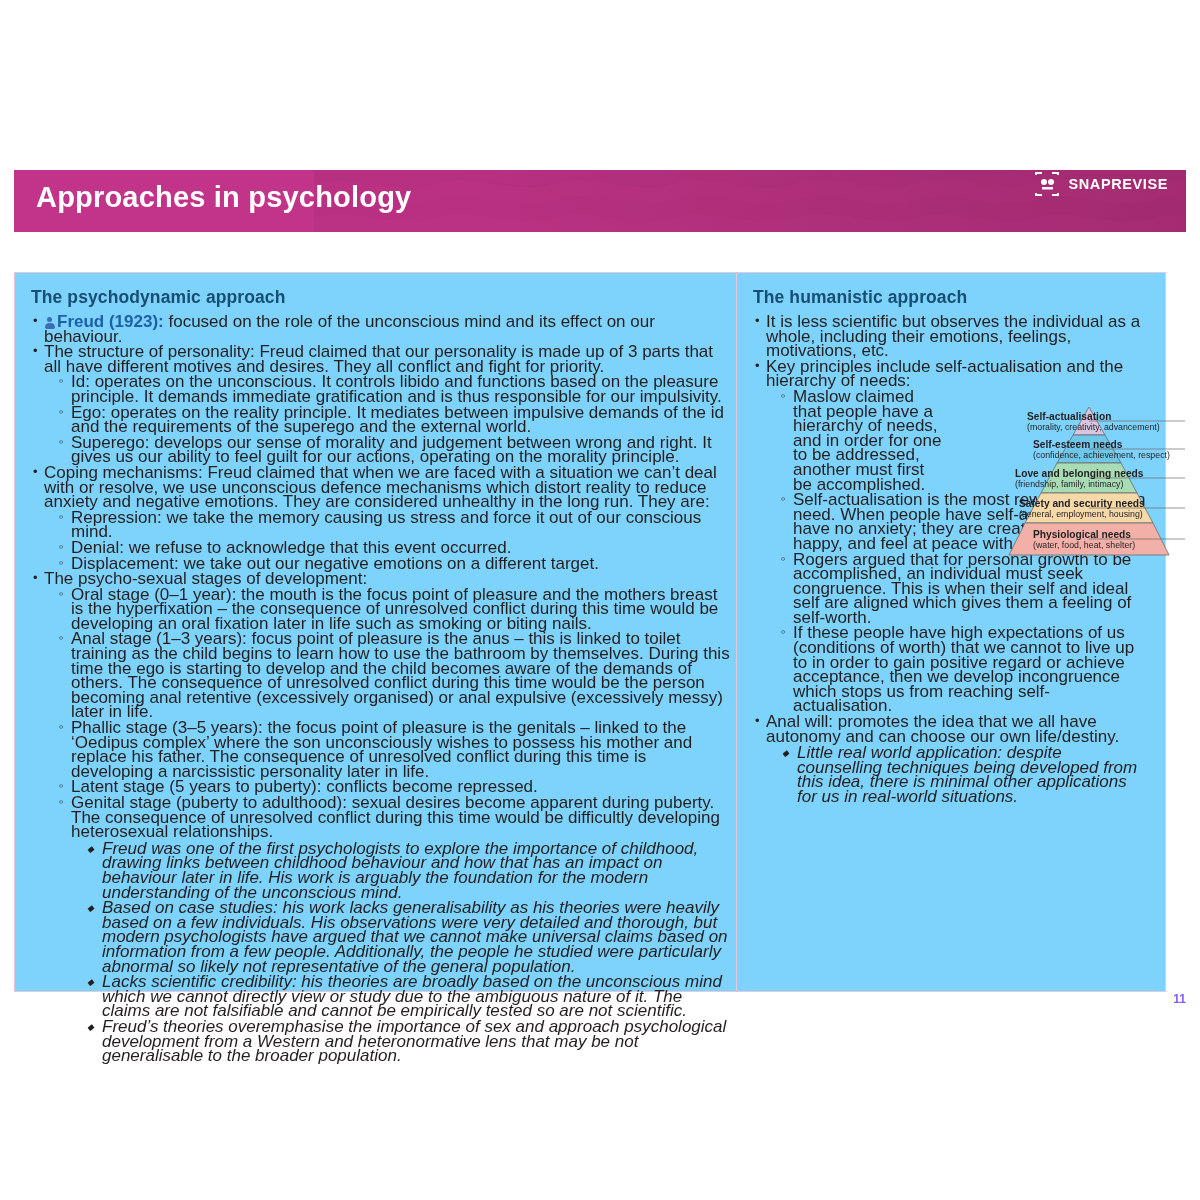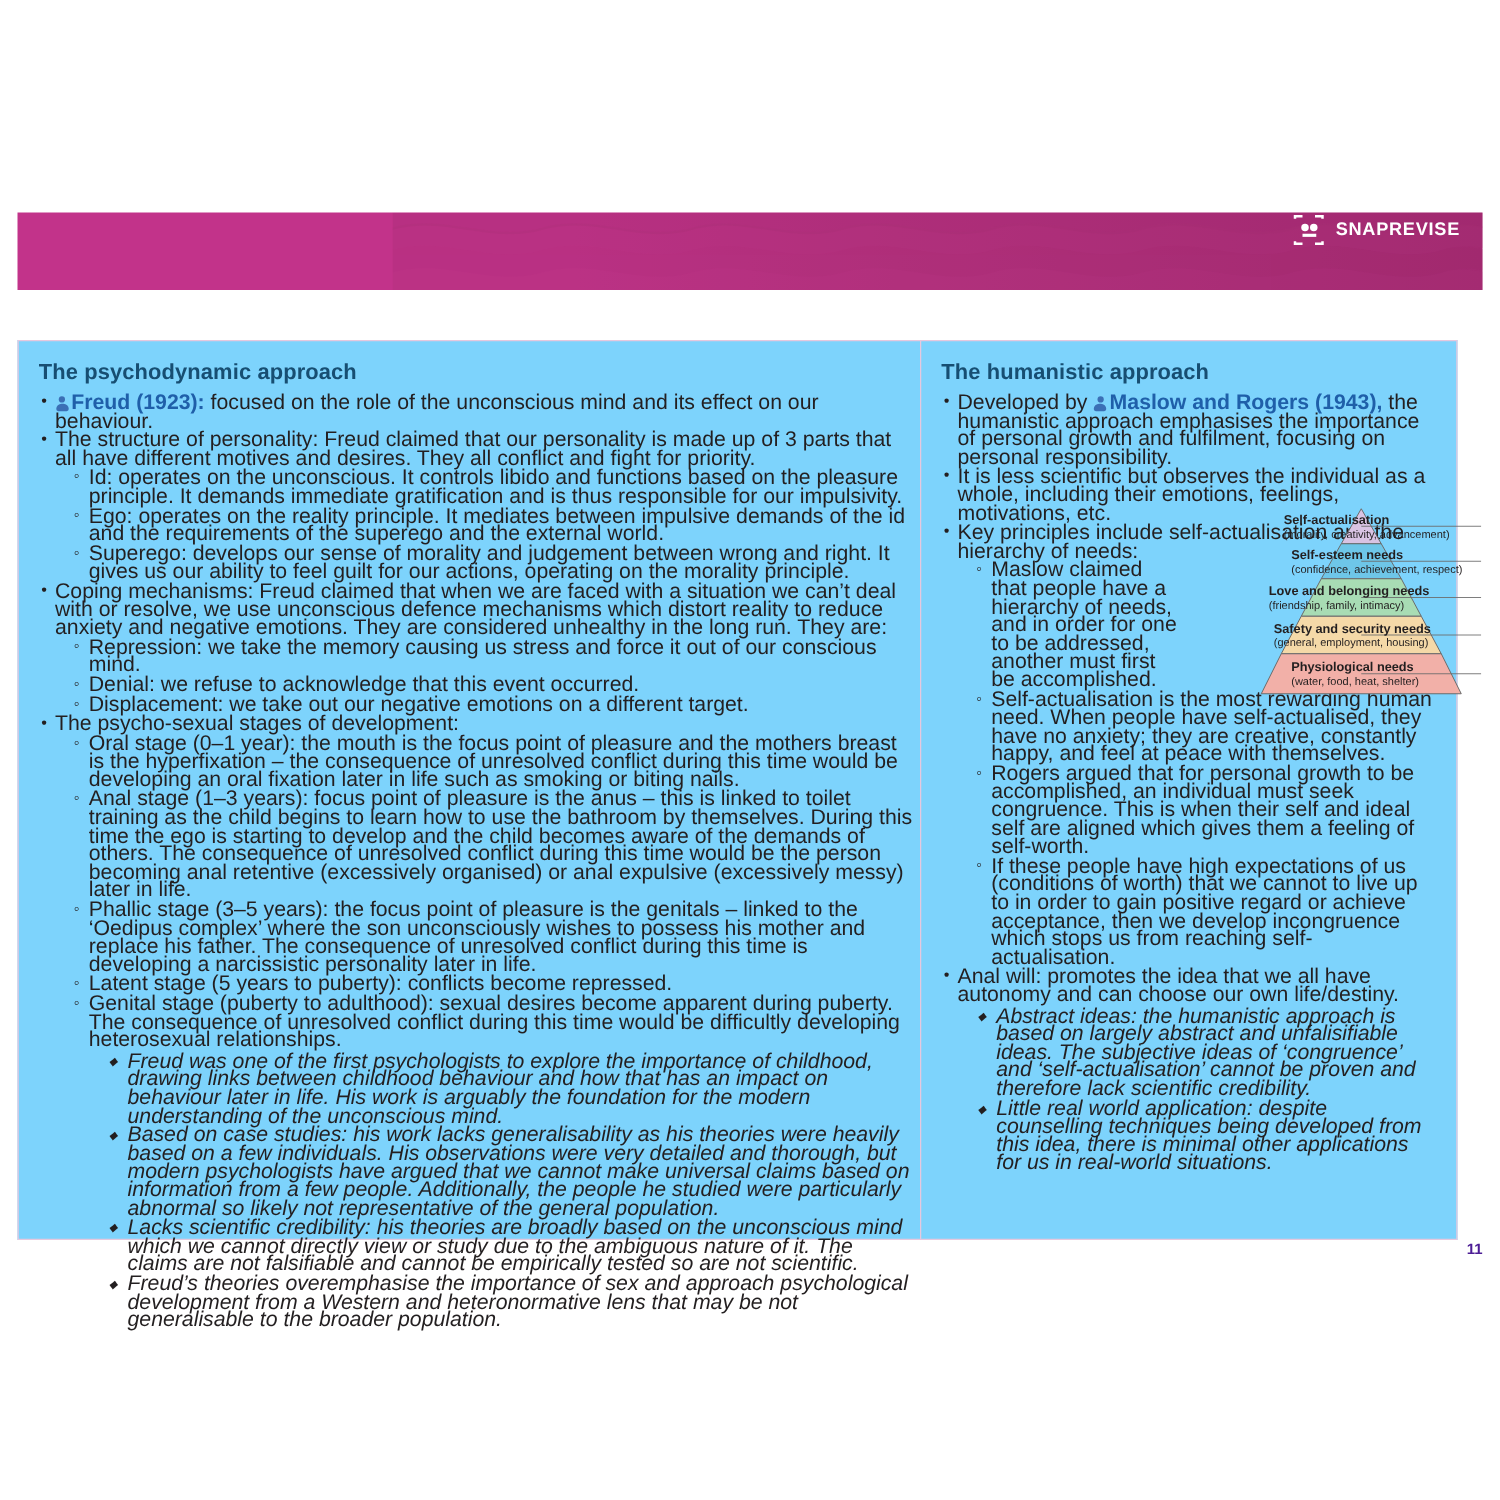--- a/index.html
+++ b/index.html
@@ -210,35 +210,36 @@
     color: #231f20;
     display: block;
   }
 
   .page-number {
     position: absolute;
     right: 14px;
     top: 992px;
     font-size: 12px;
     font-weight: bold;
-    color: #4c1d95;
+    color: #8b5cf6;
   }
 </style>
 </head>
 <body>
 
 <div class="page">
 
   <div class="banner">
     <svg class="banner-waves" viewBox="0 0 880 62" preserveAspectRatio="none">
       <path d="M0,14 C40,2 80,26 120,14 C160,2 200,26 240,14 C280,2 320,26 360,14 C400,2 440,26 480,14 C520,2 560,26 600,14 C640,2 680,26 720,14 C760,2 800,26 840,14 C860,8 870,12 880,14 L880,0 L0,0 Z" fill="#9e2a6d" opacity="0.5"></path>
       <path d="M0,30 C40,18 80,42 120,30 C160,18 200,42 240,30 C280,18 320,42 360,30 C400,18 440,42 480,30 C520,18 560,42 600,30 C640,18 680,42 720,30 C760,18 800,42 840,30 C860,24 870,28 880,30 L880,12 C860,10 850,8 840,12 C800,24 760,0 720,12 C680,24 640,0 600,12 C560,24 520,0 480,12 C440,24 400,0 360,12 C320,24 280,0 240,12 C200,24 160,0 120,12 C80,24 40,0 0,12 Z" fill="#a82f75" opacity="0.55"></path>
       <path d="M0,48 C40,36 80,60 120,48 C160,36 200,60 240,48 C280,36 320,60 360,48 C400,36 440,60 480,48 C520,36 560,60 600,48 C640,36 680,60 720,48 C760,36 800,60 840,48 C860,42 870,46 880,48 L880,30 C860,28 850,26 840,30 C800,42 760,18 720,30 C680,42 640,18 600,30 C560,42 520,18 480,30 C440,42 400,18 360,30 C320,42 280,18 240,30 C200,42 160,18 120,30 C80,42 40,18 0,30 Z" fill="#9e2a6d" opacity="0.45"></path>
       <path d="M0,62 L880,62 L880,48 C860,46 850,44 840,48 C800,60 760,36 720,48 C680,60 640,36 600,48 C560,60 520,36 480,48 C440,60 400,36 360,48 C320,60 280,36 240,48 C200,60 160,36 120,48 C80,60 40,36 0,48 Z" fill="#a82f75" opacity="0.5"></path>
     </svg>
+    <div class="banner-title">Approaches in psychology</div>
     <div class="brand">
       <span class="brand-logo">
         <svg width="28" height="24" viewBox="0 0 28 24">
           <path d="M3,3 L3,1 L9,1 M19,1 L25,1 L25,3 M25,21 L25,23 L19,23 M9,23 L3,23 L3,21" stroke="#ffffff" stroke-width="2" fill="none"></path>
           <circle cx="11" cy="10" r="3" fill="#ffffff"></circle>
           <circle cx="18" cy="10" r="3" fill="#ffffff"></circle>
           <rect x="9" y="15" width="11" height="2.5" fill="#ffffff"></rect>
         </svg>
       </span>
       <span class="brand-name">SNAPREVISE</span>
@@ -292,40 +293,36 @@
 
       </ul>
     </div>
   </div>
 
   <div class="col col-right">
     <div class="col-inner">
       <h2 class="section-title">The humanistic approach</h2>
       <ul class="l1">
 
-        <li>
-          <span>Developed by </span><span class="person-icon"></span><span class="link">Maslow and Rogers (1943),</span><span> the humanistic approach emphasises the importance of personal growth and fulfilment, focusing on personal responsibility.</span>
-        </li>
 
         <li>It is less scientific but observes the individual as a whole, including their emotions, feelings, motivations, etc.</li>
 
         <li>
           <span>Key principles include self-actualisation and the hierarchy of needs:</span>
           <ul class="l2">
             <li style="width:150px;">Maslow claimed that people have a hierarchy of needs, and in order for one to be addressed, another must first be accomplished.</li>
             <li>Self-actualisation is the most rewarding human need. When people have self-actualised, they have no anxiety; they are creative, constantly happy, and feel at peace with themselves.</li>
             <li>Rogers argued that for personal growth to be accomplished, an individual must seek congruence. This is when their self and ideal self are aligned which gives them a feeling of self-worth.</li>
             <li>If these people have high expectations of us (conditions of worth) that we cannot to live up to in order to gain positive regard or achieve acceptance, then we develop incongruence which stops us from reaching self-actualisation.</li>
           </ul>
         </li>
 
         <li>
           <span>Anal will: promotes the idea that we all have autonomy and can choose our own life/destiny.</span>
           <ul class="l3">
-            <li>Abstract ideas: the humanistic approach is based on largely abstract and unfalisifiable ideas. The subjective ideas of ‘congruence’ and ‘self-actualisation’ cannot be proven and therefore lack scientific credibility.</li>
             <li>Little real world application: despite counselling techniques being developed from this idea, there is minimal other applications for us in real-world situations.</li>
           </ul>
         </li>
 
       </ul>
     </div>
   </div>
 
   <div class="pyramid-wrap">
     <svg class="pyr-svg" width="192" height="162" viewBox="0 0 192 162">

